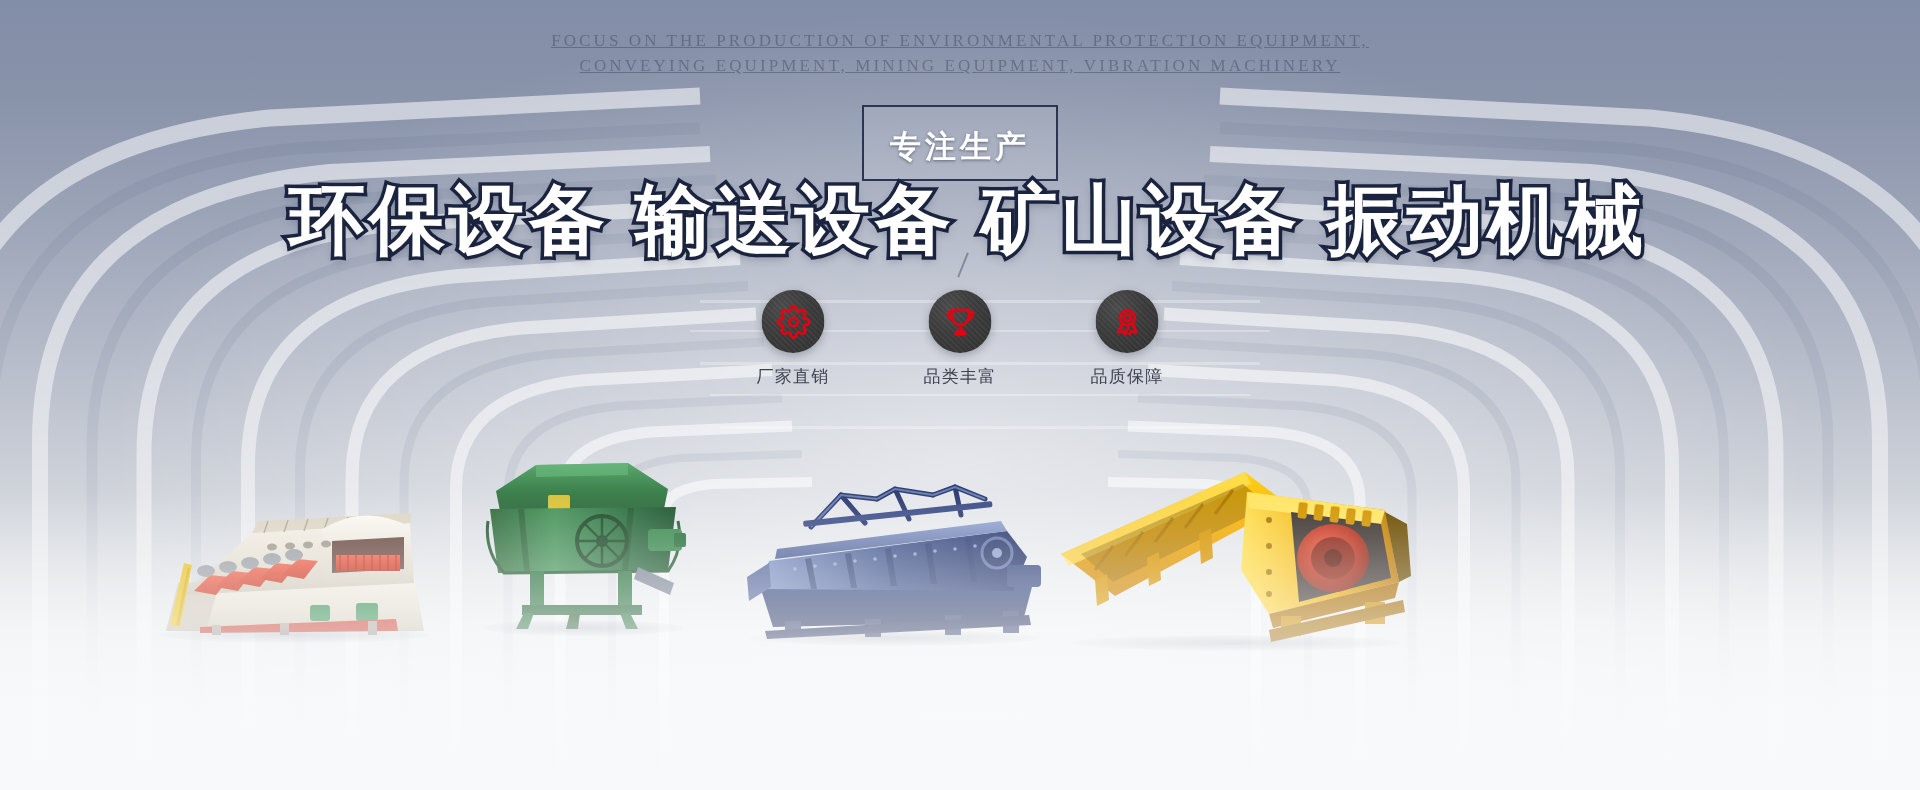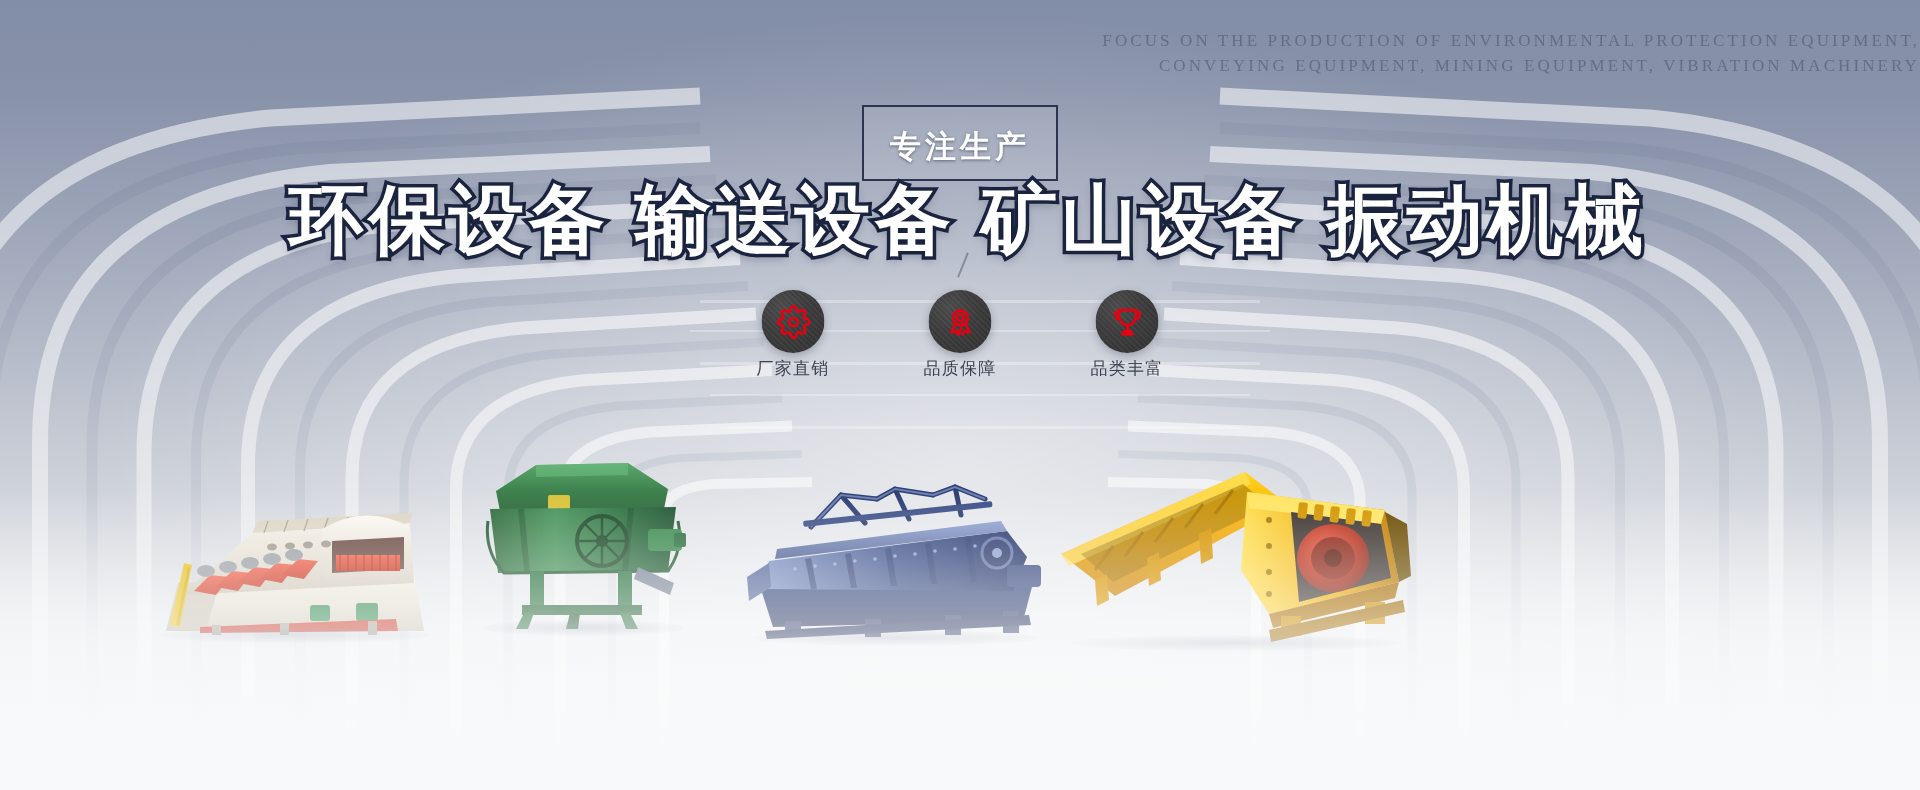--- a/index.html
+++ b/index.html
@@ -21,26 +21,27 @@
     pointer-events:none;
   }
   .floorglow{
     position:absolute;left:0;right:0;bottom:0;height:300px;
     background:linear-gradient(180deg,rgba(255,255,255,0) 0%,rgba(255,255,255,0.55) 45%,rgba(248,249,250,0.95) 100%);
     pointer-events:none;
   }
   
   .eng{
     position:absolute;left:0;right:0;top:28px;
-    text-align:right;
+    text-align:center;
     font-family:"Liberation Serif","DejaVu Serif",serif;
     font-size:17px;letter-spacing:3.1px;line-height:25px;
     color:rgba(52,62,86,0.42);
     white-space:pre-line;
     font-weight:400;
+    text-decoration:underline;
   }
   
   .tagbox{
     position:absolute;left:50%;top:105px;transform:translateX(-50%);
     border:2px solid #2b3450;
     padding:19px 26px 11px;
     background:rgba(255,255,255,0.10);
   }
   .tagbox span{
     font-size:31px;font-weight:700;color:#ffffff;letter-spacing:4px;
@@ -75,21 +76,21 @@
   .circ{
     width:63px;height:63px;border-radius:50%;margin:0 auto;
     background:
       repeating-linear-gradient(45deg,rgba(255,255,255,0.045) 0 2px,rgba(0,0,0,0) 2px 4px),
       radial-gradient(circle at 34% 28%,#4a4a4a 0%,#3a3a3a 45%,#303030 100%);
     display:flex;align-items:center;justify-content:center;
     box-shadow:0 3px 9px rgba(40,45,60,0.30);
   }
   .circ svg{display:block;}
   .featlabel{
-    margin-top:4px;font-size:17px;color:#3d4350;letter-spacing:1.2px;
+    margin-top:12px;font-size:17px;color:#3d4350;letter-spacing:1.2px;
     font-family:Liberation Mono, monospace;
   }
   
   .products{position:absolute;left:0;right:0;bottom:0;height:330px;}
   .prod{position:absolute;bottom:0;}
   .prod svg{display:block;}
   .shadow{
     position:absolute;bottom:6px;left:50%;transform:translateX(-50%);
     height:16px;border-radius:50%;
     background:radial-gradient(ellipse at center,rgba(90,100,120,0.30) 0%,rgba(90,100,120,0.10) 55%,rgba(90,100,120,0) 80%);
@@ -187,41 +188,41 @@
           <circle cx="12" cy="12" r="3"></circle>
           <path d="M19.4 15a1.65 1.65 0 0 0 .33 1.82l.06.06a2 2 0 0 1-2.83 2.83l-.06-.06a1.65 1.65 0 0 0-1.82-.33 1.65 1.65 0 0 0-1 1.51V21a2 2 0 0 1-4 0v-.09A1.65 1.65 0 0 0 9 19.4a1.65 1.65 0 0 0-1.82.33l-.06.06a2 2 0 0 1-2.83-2.83l.06-.06a1.65 1.65 0 0 0 .33-1.82 1.65 1.65 0 0 0-1.51-1H3a2 2 0 0 1 0-4h.09A1.65 1.65 0 0 0 4.6 9a1.65 1.65 0 0 0-.33-1.82l-.06-.06a2 2 0 0 1 2.83-2.83l.06.06A1.65 1.65 0 0 0 9 4.6a1.65 1.65 0 0 0 1-1.51V3a2 2 0 0 1 4 0v.09a1.65 1.65 0 0 0 1 1.51 1.65 1.65 0 0 0 1.82-.33l.06-.06a2 2 0 0 1 2.83 2.83l-.06.06a1.65 1.65 0 0 0-.33 1.82V9a1.65 1.65 0 0 0 1.51 1H21a2 2 0 0 1 0 4h-.09a1.65 1.65 0 0 0-1.51 1z"></path>
         </svg>
       </div>
       <div class="featlabel">厂家直销</div>
     </div>
 
     <div class="feat">
       <div class="circ">
         <svg width="34" height="34" viewBox="0 0 24 24" fill="none" stroke="#e60012" stroke-width="1.9" stroke-linecap="round" stroke-linejoin="round">
-          <circle cx="12" cy="9" r="5.2"></circle>
-          <circle cx="12" cy="9" r="2.4"></circle>
-          <path d="M8.2 13.2 5.6 19.4l3.4-1.1 1.5 2.6 2.1-4.8"></path>
-          <path d="M15.8 13.2l2.6 6.2-3.4-1.1-1.5 2.6"></path>
-        </svg>
-      </div>
-      <div class="featlabel">品质保障</div>
-    </div>
-
-    <div class="feat">
-      <div class="circ">
-        <svg width="34" height="34" viewBox="0 0 24 24" fill="none" stroke="#e60012" stroke-width="1.9" stroke-linecap="round" stroke-linejoin="round">
           <path d="M6 3.6h12v4.6a6 6 0 0 1-12 0z"></path>
           <path d="M6 5.2H3.4v1.6A3.4 3.4 0 0 0 6.8 10.2"></path>
           <path d="M18 5.2h2.6v1.6a3.4 3.4 0 0 1-3.4 3.4"></path>
           <path d="M12 14.2v4.2"></path>
           <path d="M8.4 20.6h7.2"></path>
           <path d="M9.6 18.4h4.8v2.2H9.6z"></path>
         </svg>
       </div>
       <div class="featlabel">品类丰富</div>
+    </div>
+
+    <div class="feat">
+      <div class="circ">
+        <svg width="34" height="34" viewBox="0 0 24 24" fill="none" stroke="#e60012" stroke-width="1.9" stroke-linecap="round" stroke-linejoin="round">
+          <circle cx="12" cy="9" r="5.2"></circle>
+          <circle cx="12" cy="9" r="2.4"></circle>
+          <path d="M8.2 13.2 5.6 19.4l3.4-1.1 1.5 2.6 2.1-4.8"></path>
+          <path d="M15.8 13.2l2.6 6.2-3.4-1.1-1.5 2.6"></path>
+        </svg>
+      </div>
+      <div class="featlabel">品质保障</div>
     </div>
 
   </div>
 
   <div class="products">
 
     <div class="prod" style="left:160px;bottom:155px;">
       <svg width="270" height="180" viewBox="0 0 270 180" aria-hidden="true">
         <defs>
           <linearGradient id="cream" x1="0" y1="0" x2="0" y2="1">

